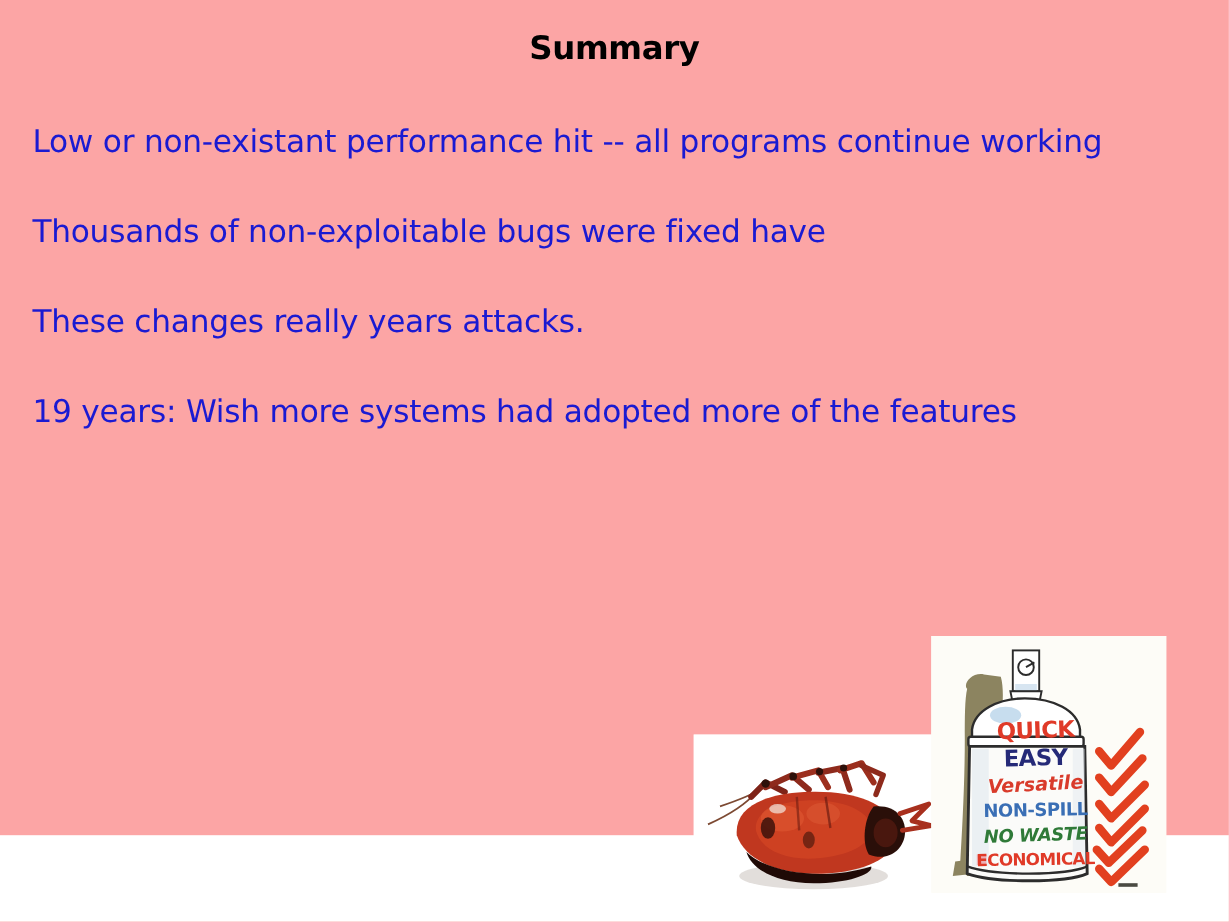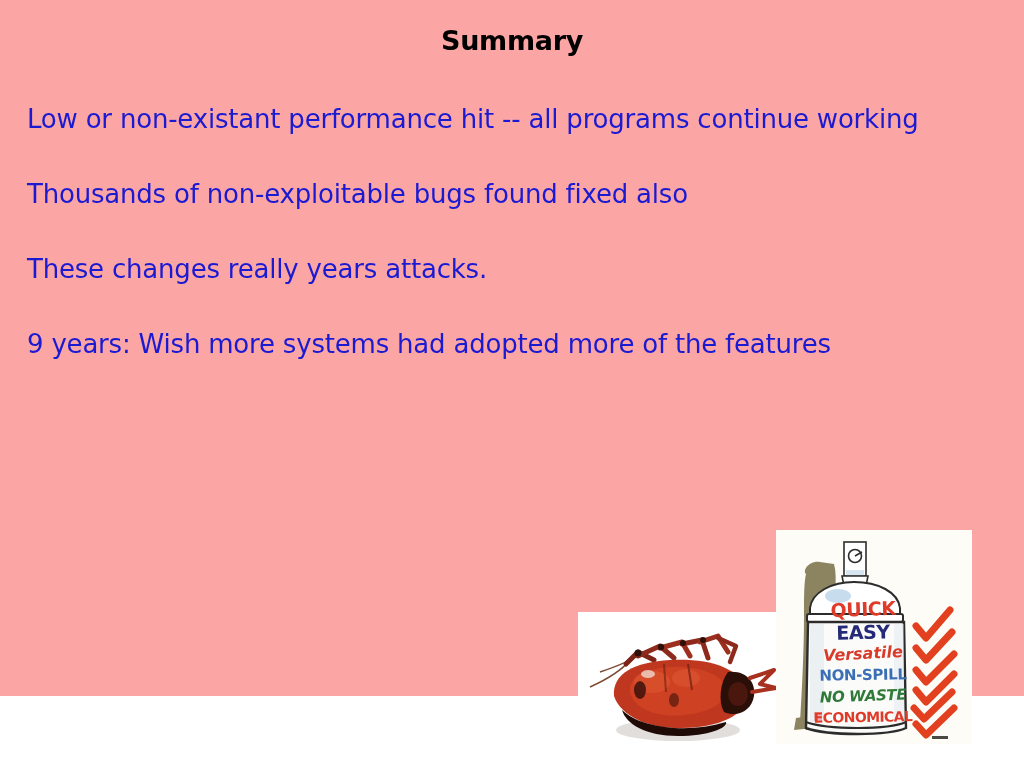--- a/index.html
+++ b/index.html
@@ -110,23 +110,23 @@
 </style>
 </head>
 <body>
 
 <div id="slide">
 
   <div id="slide-title">Summary</div>
 
   <div id="body-lines">
     <div class="body-line">Low or non-existant performance hit -- all programs continue working</div>
-    <div class="body-line">Thousands of non-exploitable bugs found fixed also</div>
+    <div class="body-line">Thousands of non-exploitable bugs were fixed have</div>
     <div class="body-line">These changes really years attacks.</div>
-    <div class="body-line">9 years: Wish more systems had adopted more of the features</div>
+    <div class="body-line">19 years: Wish more systems had adopted more of the features</div>
   </div>
 
   <div id="bug-photo">
     <svg width="208" height="140" viewBox="0 0 208 140" xmlns="http://www.w3.org/2000/svg">
       <rect x="0" y="0" width="208" height="140" fill="#ffffff"></rect>
 
       <ellipse cx="100" cy="118" rx="62" ry="11" fill="#d8d3cf" opacity="0.75"></ellipse>
 
       <path d="M12 75 C 32 66, 44 58, 52 48" stroke="#7d4a33" stroke-width="1.6" fill="none"></path>
       <path d="M22 60 C 40 54, 54 48, 62 42" stroke="#7d4a33" stroke-width="1.5" fill="none"></path>

